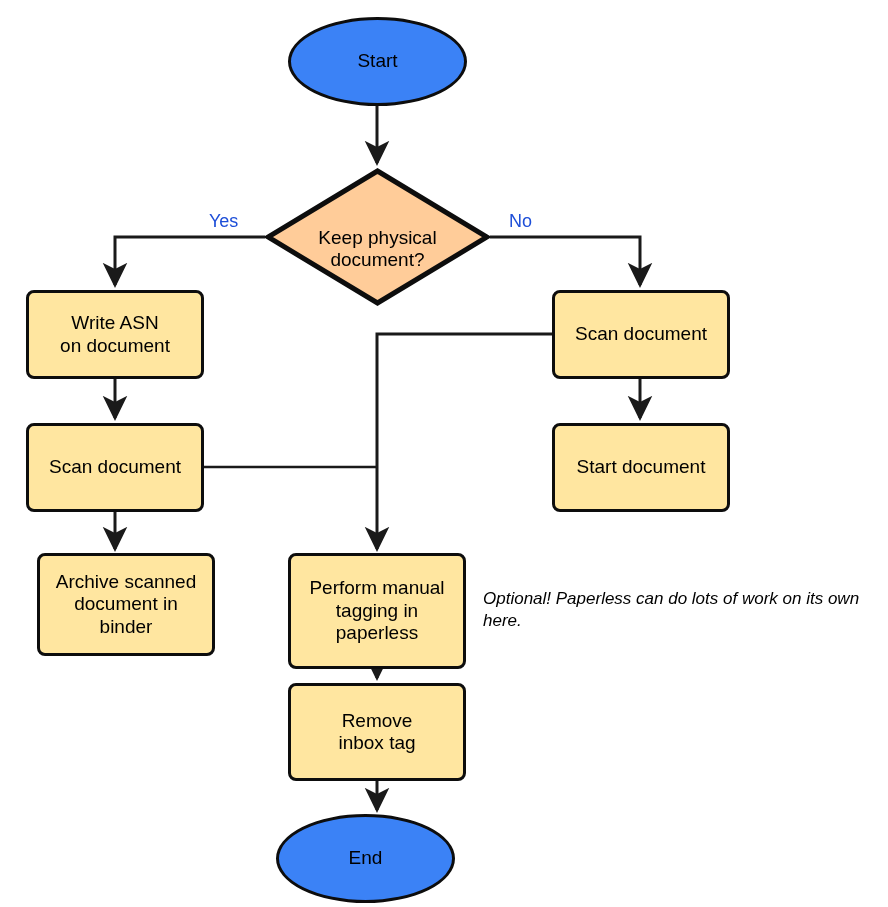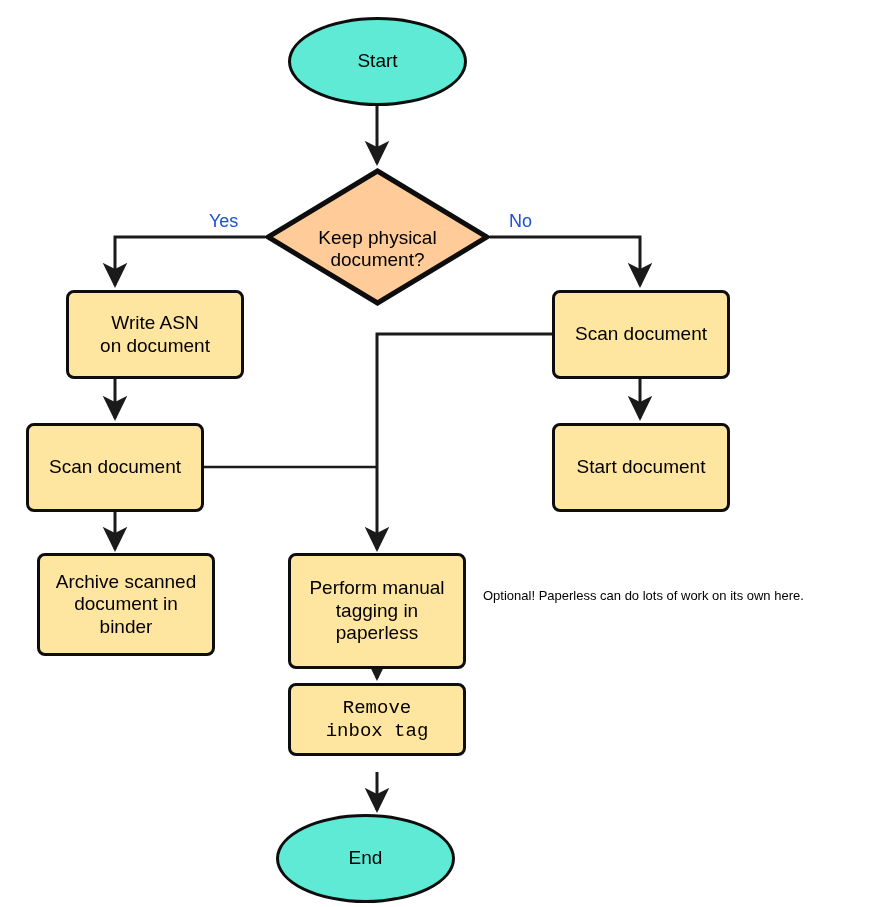--- a/index.html
+++ b/index.html
@@ -32,21 +32,21 @@
     display: flex;
     align-items: center;
     justify-content: center;
     text-align: center;
     line-height: 1.18;
     font-size: 19px;
     color: #000000;
     z-index: 2;
   }
   .node-terminator {
-    background: #5eead4;
+    background: #3b82f6;
     border: 3px solid #0d0d0d;
     border-radius: 50%;
   }
   .node-decision {
     background: transparent;
     border: none;
   }
   .node-decision .diamond-shape {
     position: absolute;
     left: 0;
@@ -68,21 +68,22 @@
   .edge-label {
     position: absolute;
     font-size: 18px;
     color: #1d4ed8;
     background: transparent;
     z-index: 3;
     white-space: nowrap;
   }
   .annotation {
     position: absolute;
-    font-size: 13px;
+    font-style: italic;
+    font-size: 17px;
     line-height: 1.28;
     color: #000000;
     z-index: 3;
   }
 </style>
 </head>
 <body>
 
 <div id="flowchart-canvas">
 
@@ -118,21 +119,21 @@
     <span>Start</span>
   </div>
 
   <div class="node node-decision" style="left:265px; top:168px; width:225px; height:138px;">
     <svg class="diamond-shape" viewBox="0 0 225 138" preserveAspectRatio="none" xmlns="http://www.w3.org/2000/svg">
       <polygon points="112.5,3 222,69 112.5,135 3,69" fill="#ffcc99" stroke="#0d0d0d" stroke-width="5"></polygon>
     </svg>
     <span class="node-text">Keep physical<br>document?</span>
   </div>
 
-  <div class="node node-process" style="left:26px; top:290px; width:178px; height:89px;margin-left:40px;">
+  <div class="node node-process" style="left:26px; top:290px; width:178px; height:89px;">
     <span>Write ASN<br>on document</span>
   </div>
 
   <div class="node node-process" style="left:26px; top:423px; width:178px; height:89px;">
     <span>Scan document</span>
   </div>
 
   <div class="node node-process" style="left:26px; top:553px; width:178px; height:103px;margin-left:11px;">
     <span>Archive scanned<br>document in<br>binder</span>
   </div>
@@ -142,21 +143,21 @@
   </div>
 
   <div class="node node-process" style="left:552px; top:423px; width:178px; height:89px;">
     <span>Start document</span>
   </div>
 
   <div class="node node-process" style="left:288px; top:553px; width:178px; height:116px;">
     <span>Perform manual<br>tagging in<br>paperless</span>
   </div>
 
-  <div class="node node-process" style="left:288px; top:683px; width:178px; height:73px;font-family:Liberation Mono, monospace;">
+  <div class="node node-process" style="left:288px; top:683px; width:178px; height:98px;">
     <span>Remove<br>inbox tag</span>
   </div>
 
   <div class="node node-terminator" style="left:276px; top:814px; width:179px; height:89px;">
     <span>End</span>
   </div>
 
   <div class="edge-label" style="left:209px; top:211px;">Yes</div>
   <div class="edge-label" style="left:509px; top:211px;">No</div>
 

